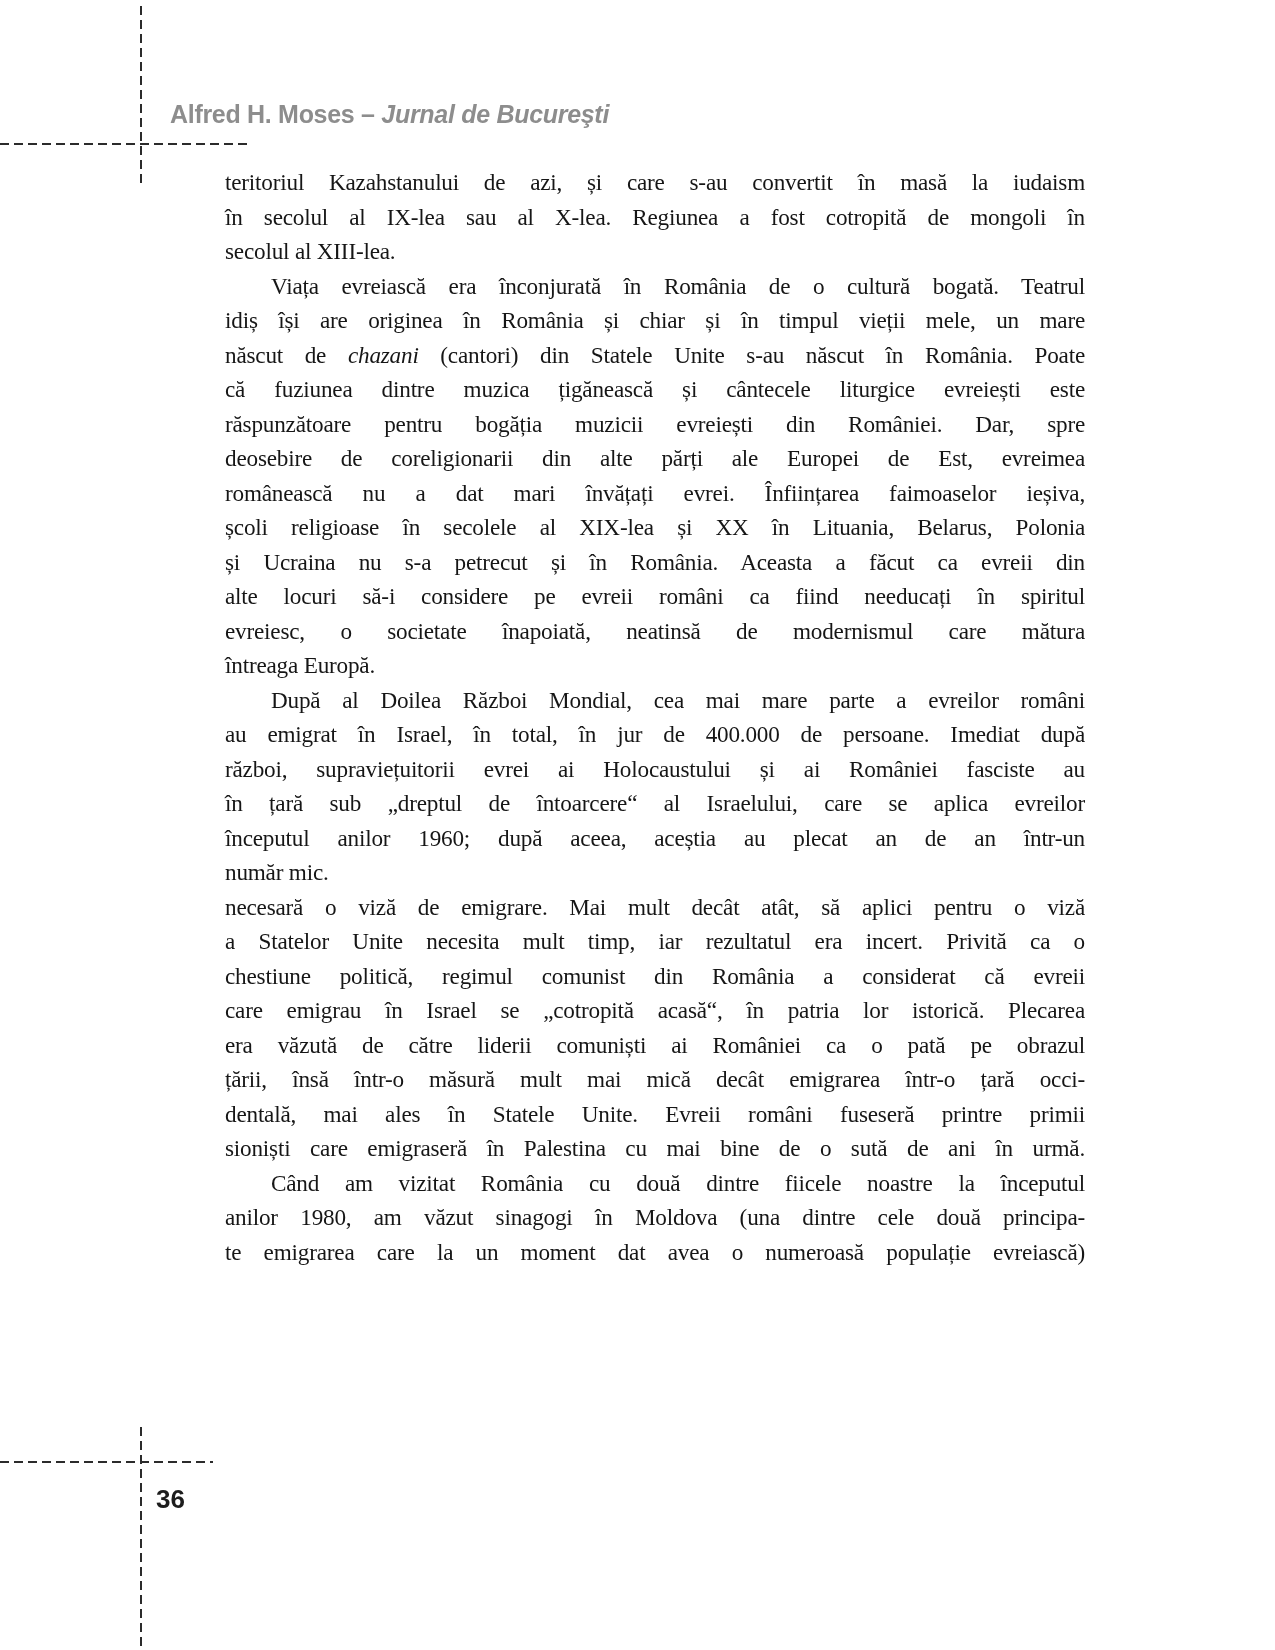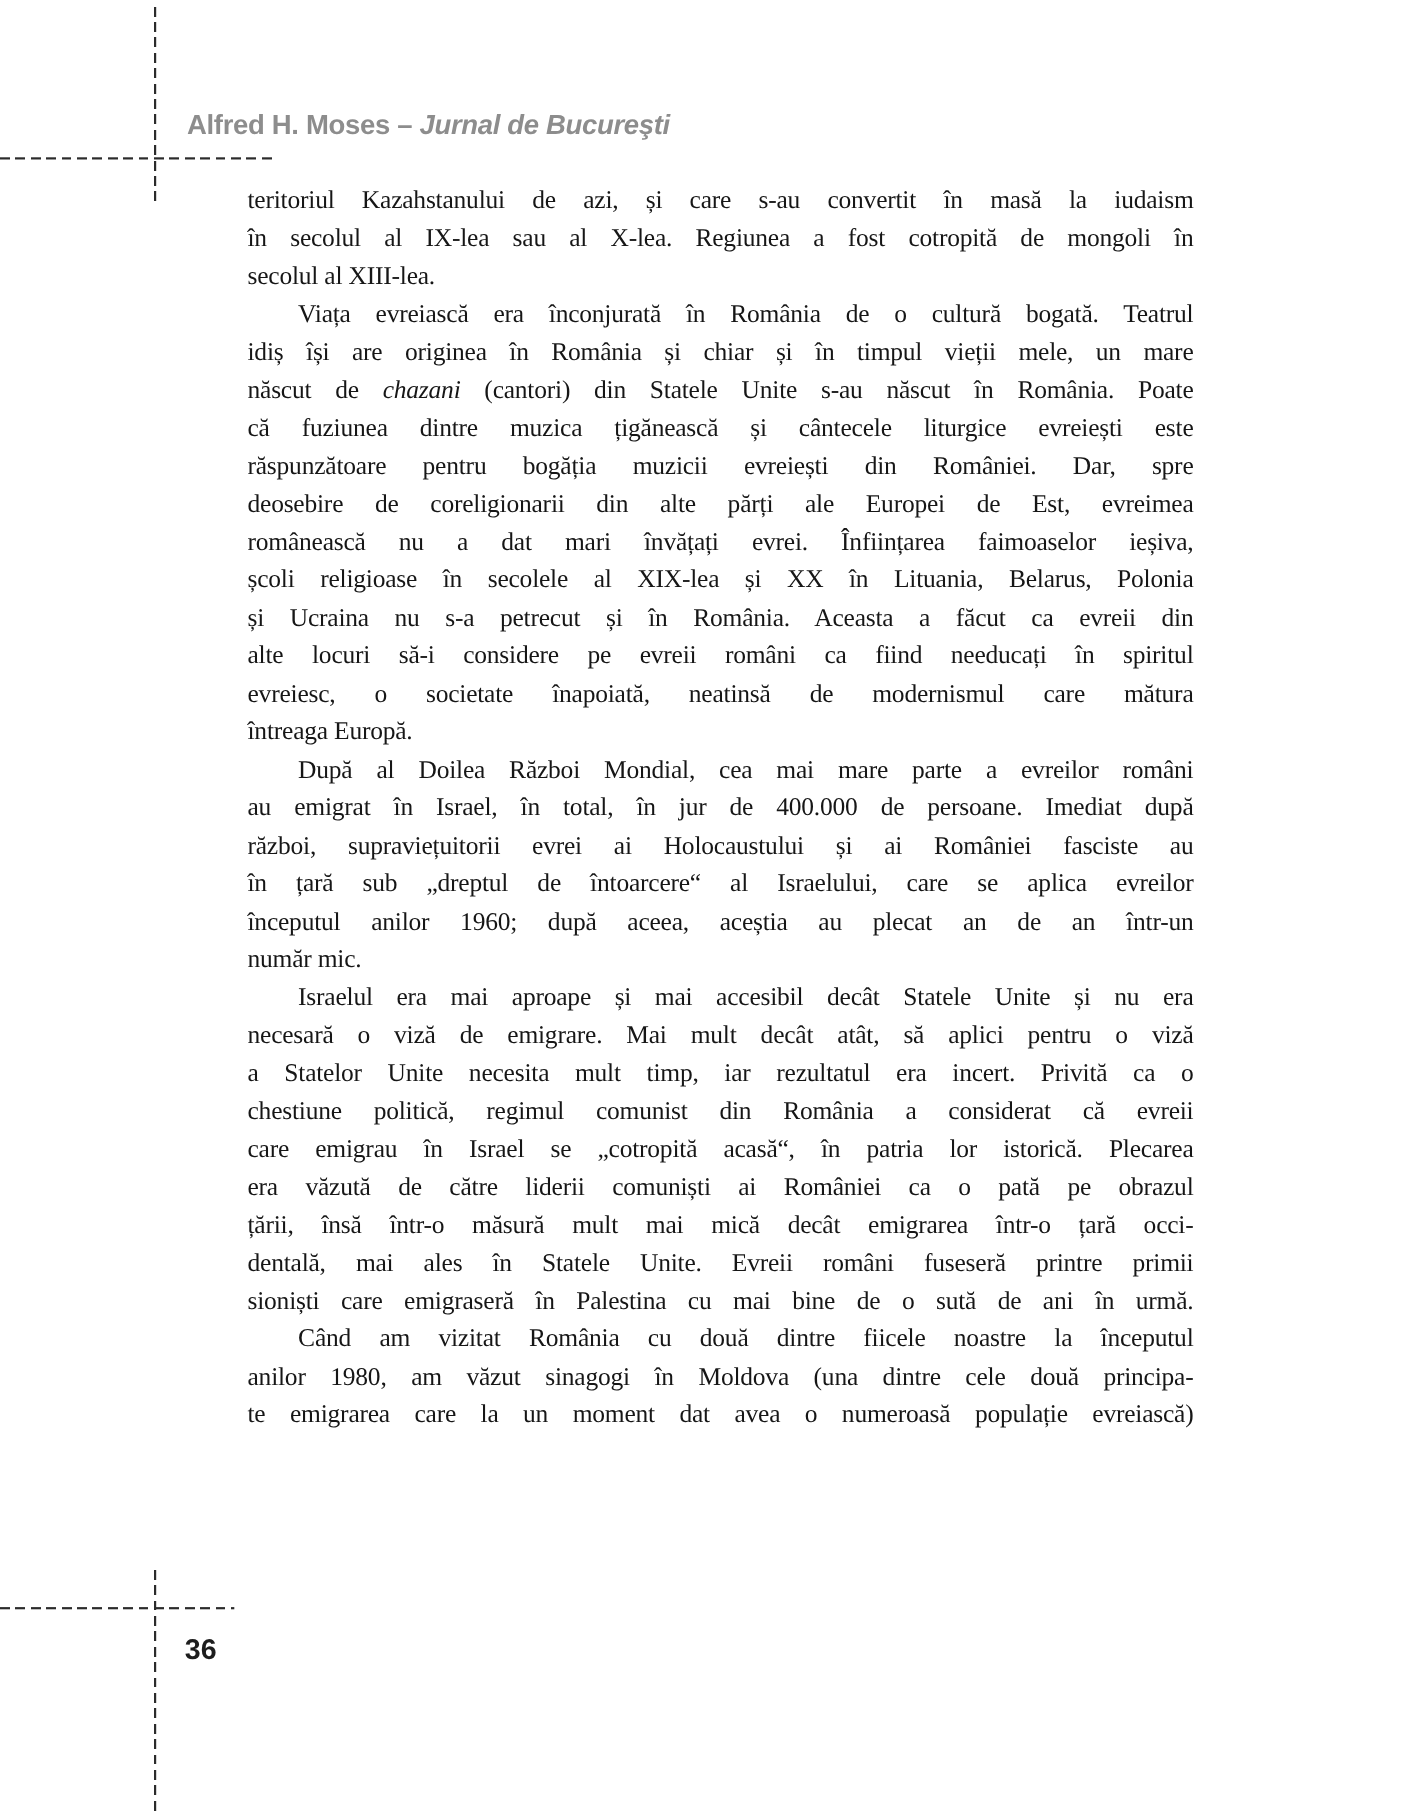--- a/index.html
+++ b/index.html
@@ -59,21 +59,21 @@
     text-align-last:left;
     white-space:normal;
   }
   .body-text .line.just{text-align-last:justify;}
   .body-text .line.indent{padding-left:46px;}
   .body-text .it{font-style:italic;}
 
   
   .page-number{
     position:absolute;
-    left:168px;
+    left:156px;
     top:1484px;
     font-family:"Liberation Sans", sans-serif;
     font-weight:bold;
     font-size:26px;
     color:#1d1d1d;
   }
 </style>
 </head>
 <body>
 
@@ -103,21 +103,20 @@
       <div class="line just"><span>și Ucraina nu s-a petrecut și în România. Aceasta a făcut ca evreii din</span></div>
       <div class="line just"><span>alte locuri să-i considere pe evreii români ca fiind needucați în spiritul</span></div>
       <div class="line just"><span>evreiesc, o societate înapoiată, neatinsă de modernismul care mătura</span></div>
       <div class="line"><span>întreaga Europă.</span></div>
       <div class="line indent just"><span>După al Doilea Război Mondial, cea mai mare parte a evreilor români</span></div>
       <div class="line just"><span>au emigrat în Israel, în total, în jur de 400.000 de persoane. Imediat după</span></div>
       <div class="line just"><span>război, supraviețuitorii evrei ai Holocaustului și ai României fasciste au</span></div>
       <div class="line just"><span>în țară sub „dreptul de întoarcere“ al Israelului, care se aplica evreilor</span></div>
       <div class="line just"><span>începutul anilor 1960; după aceea, aceștia au plecat an de an într-un</span></div>
       <div class="line"><span>număr mic.</span></div>
-      <div class="line indent just"><span>Israelul era mai aproape și mai accesibil decât Statele Unite și nu era</span></div>
       <div class="line just"><span>necesară o viză de emigrare. Mai mult decât atât, să aplici pentru o viză</span></div>
       <div class="line just"><span>a Statelor Unite necesita mult timp, iar rezultatul era incert. Privită ca o</span></div>
       <div class="line just"><span>chestiune politică, regimul comunist din România a considerat că evreii</span></div>
       <div class="line just"><span>care emigrau în Israel se „cotropită acasă“, în patria lor istorică. Plecarea</span></div>
       <div class="line just"><span>era văzută de către liderii comuniști ai României ca o pată pe obrazul</span></div>
       <div class="line just"><span>țării, însă într-o măsură mult mai mică decât emigrarea într-o țară occi-</span></div>
       <div class="line just"><span>dentală, mai ales în Statele Unite. Evreii români fuseseră printre primii</span></div>
       <div class="line just"><span>sioniști care emigraseră în Palestina cu mai bine de o sută de ani în urmă.</span></div>
       <div class="line indent just"><span>Când am vizitat România cu două dintre fiicele noastre la începutul</span></div>
       <div class="line just"><span>anilor 1980, am văzut sinagogi în Moldova (una dintre cele două principa-</span></div>

